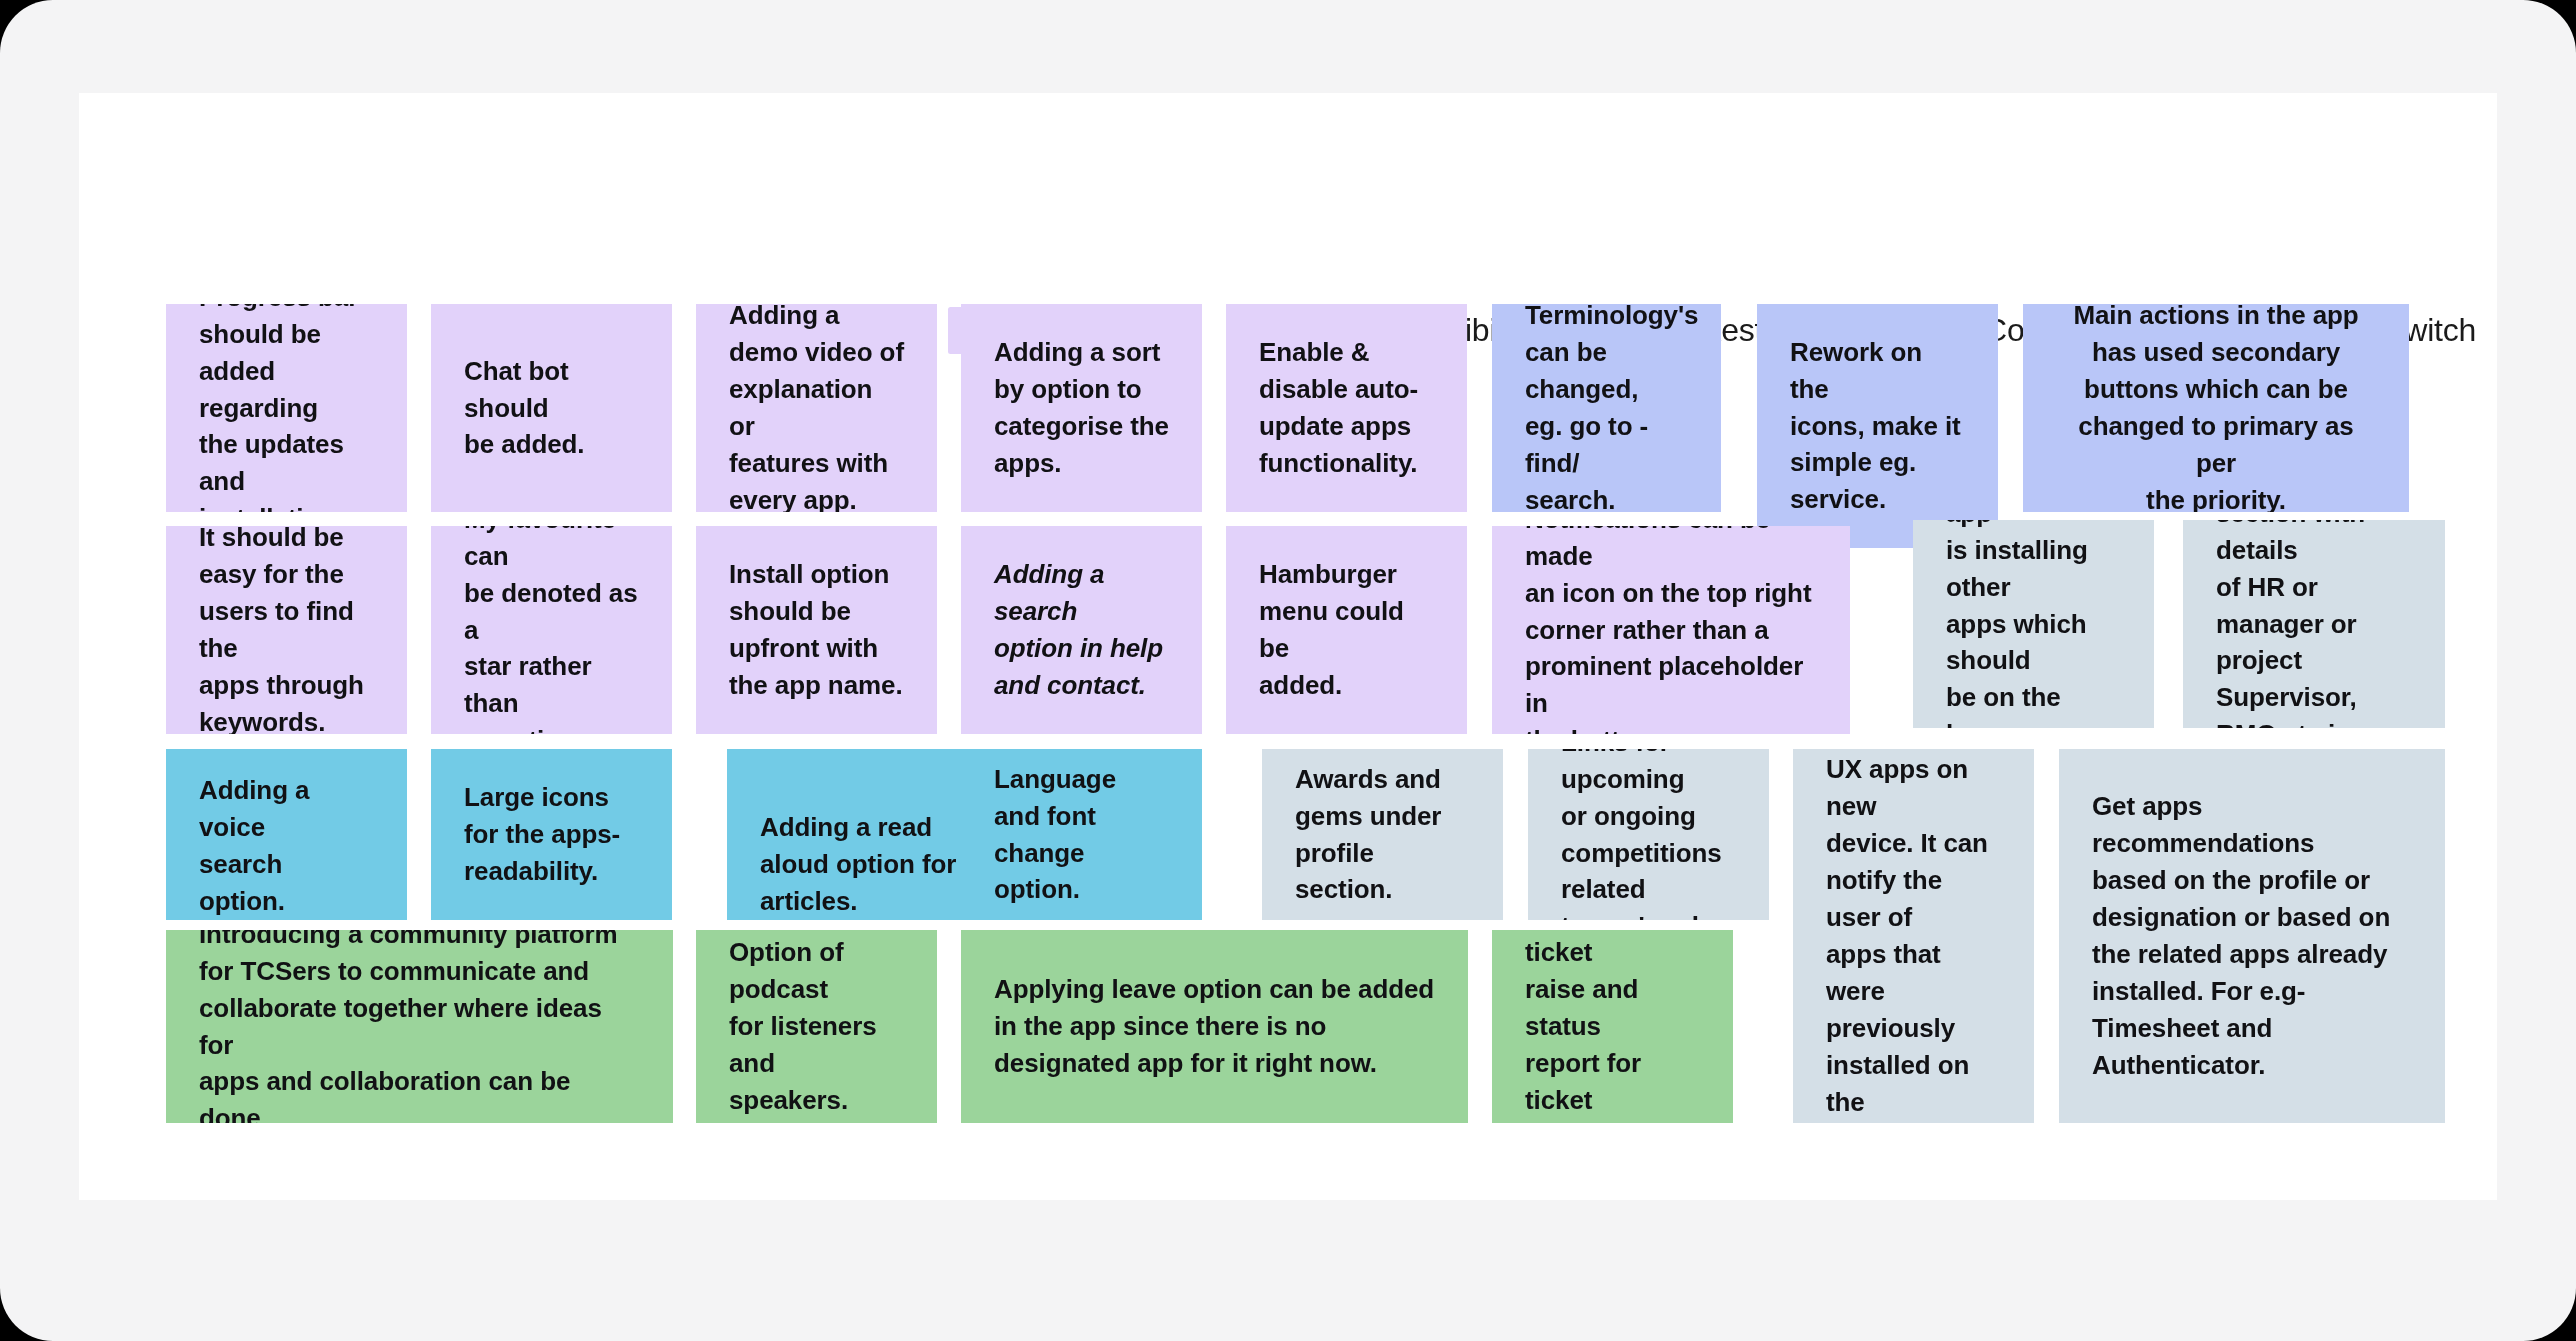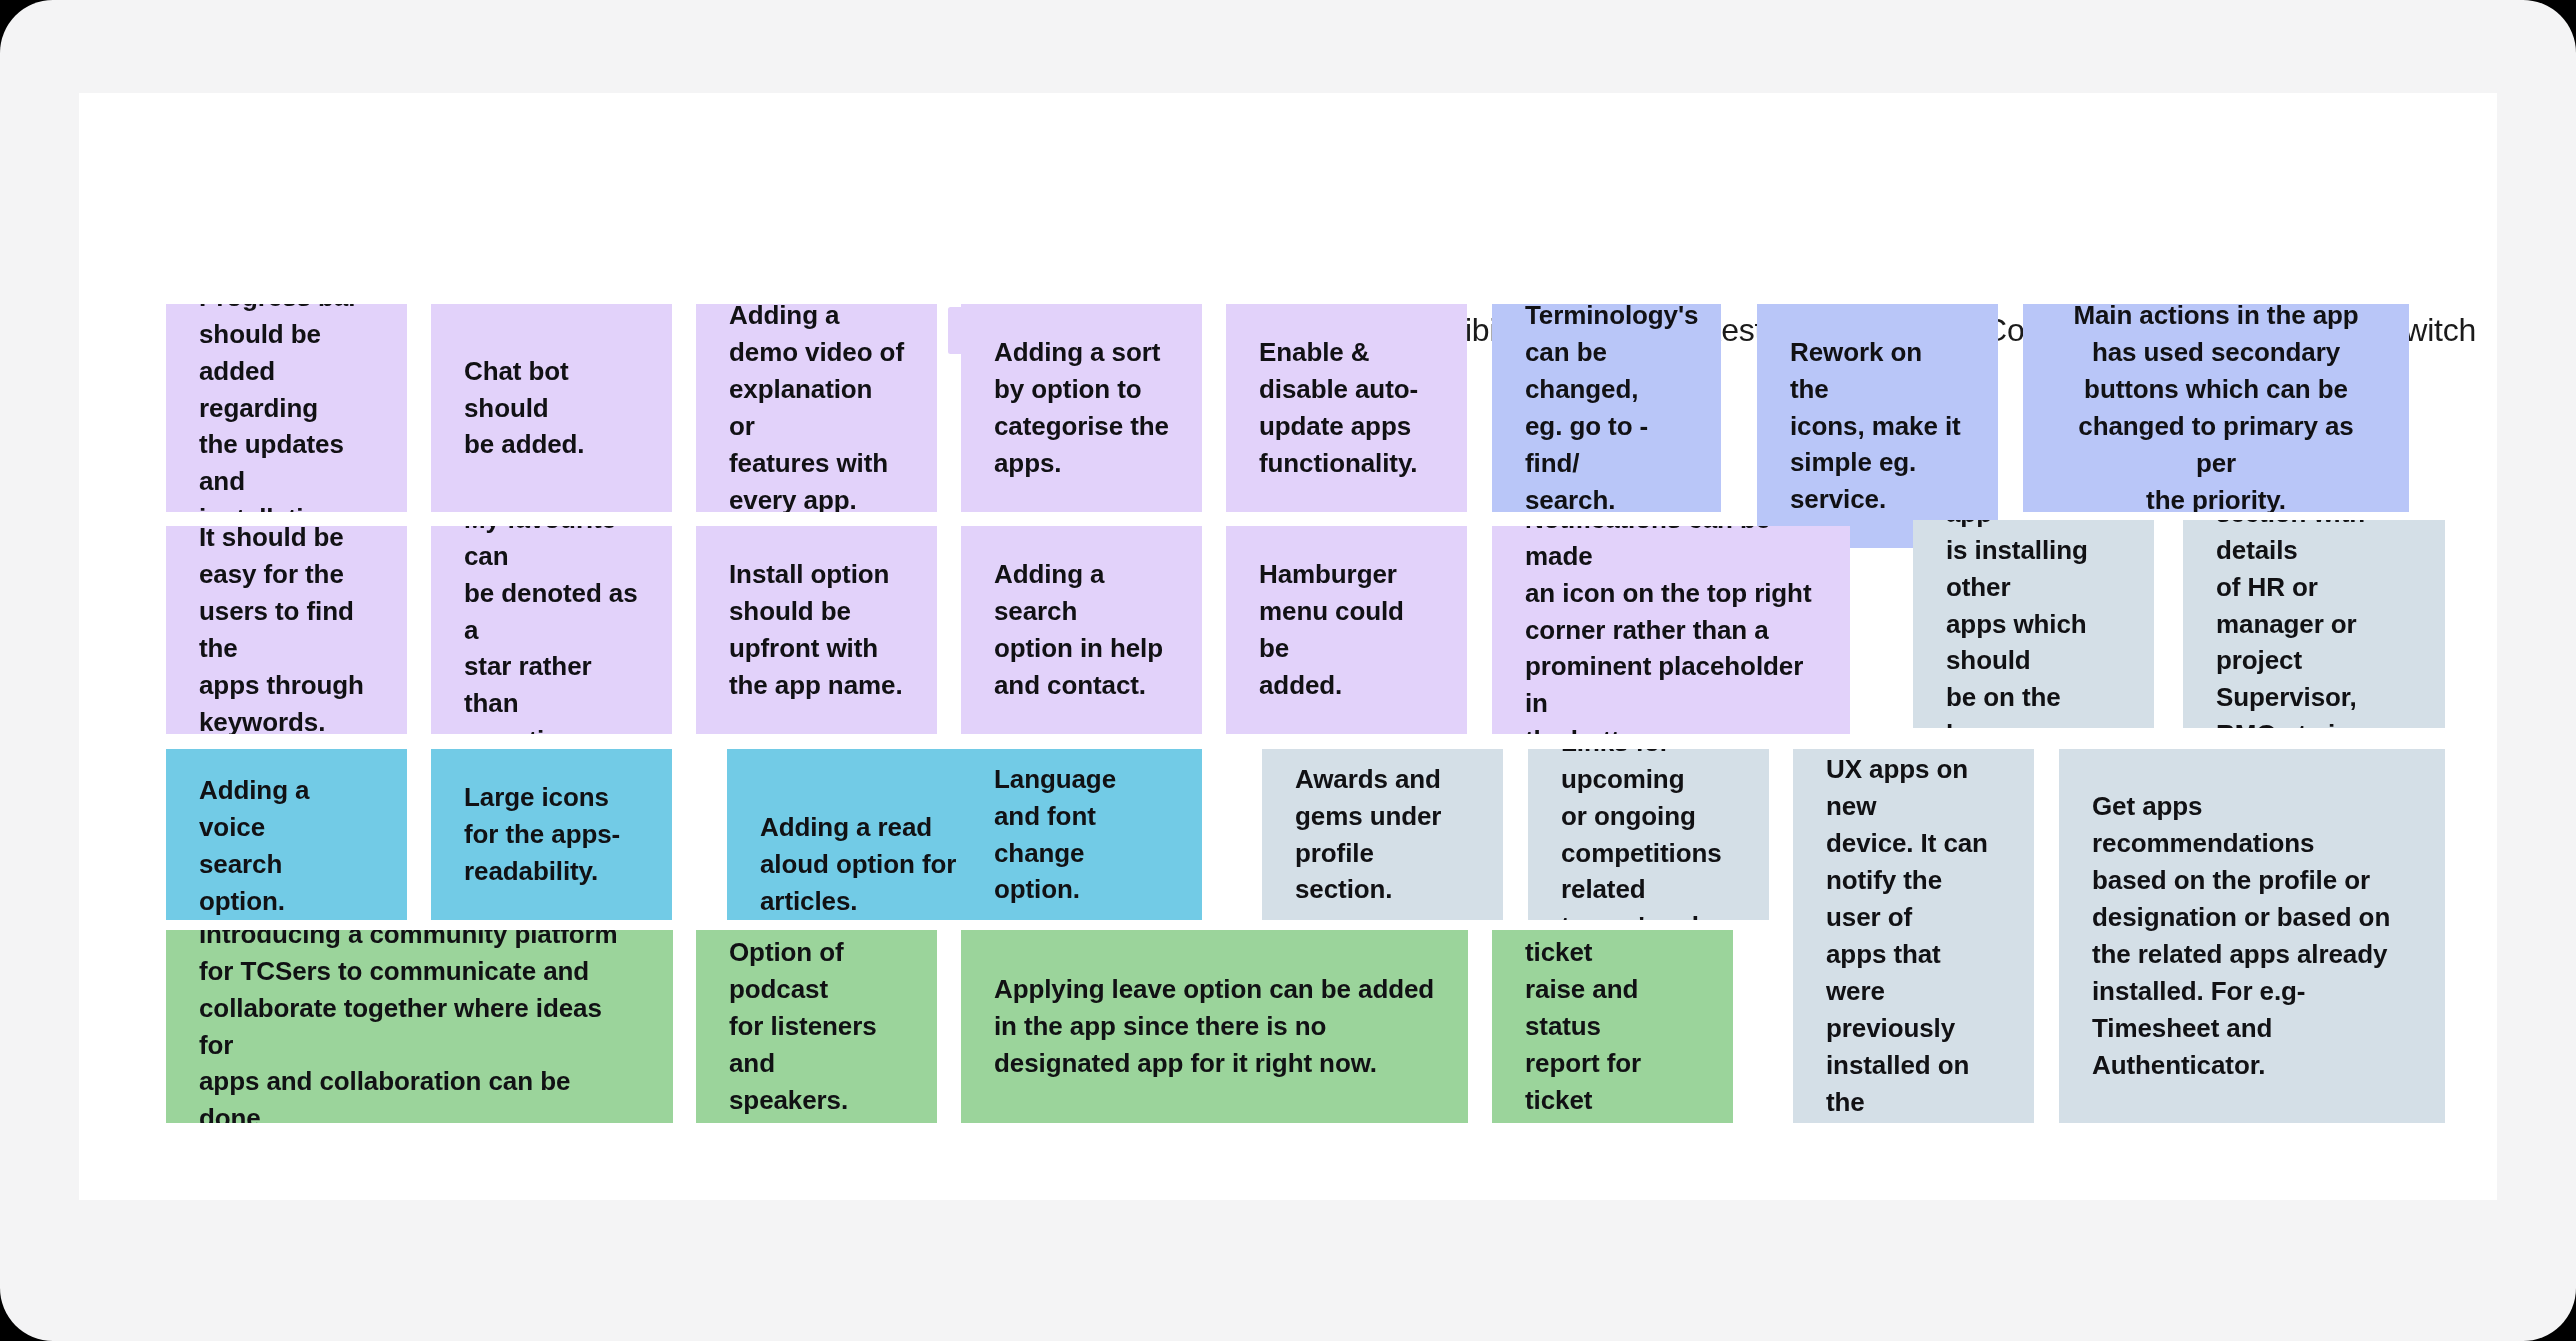--- a/index.html
+++ b/index.html
@@ -171,21 +171,21 @@
 be denoted as a
 star rather than
 a section.</span>
         </div>
         <div class="note c-functionality" style="left: 617px; top: 433px; width: 241px; height: 208px;">
           <span class="note-text">Install option
 should be
 upfront with
 the app name.</span>
         </div>
-        <div class="note c-functionality" style="left: 882px; top: 433px; width: 241px; height: 208px;">
+        <div class="note c-functionality" style="left: 882px; top: 433px; width: 241px; height: 208px; font-style: italic;">
           <span class="note-text">Adding a search
 option in help
 and contact.</span>
         </div>
         <div class="note c-functionality" style="left: 1147px; top: 433px; width: 241px; height: 208px;">
           <span class="note-text">Hamburger
 menu could be
 added.</span>
         </div>
         <div class="note c-functionality" style="left: 1413px; top: 433px; width: 358px; height: 208px;">

